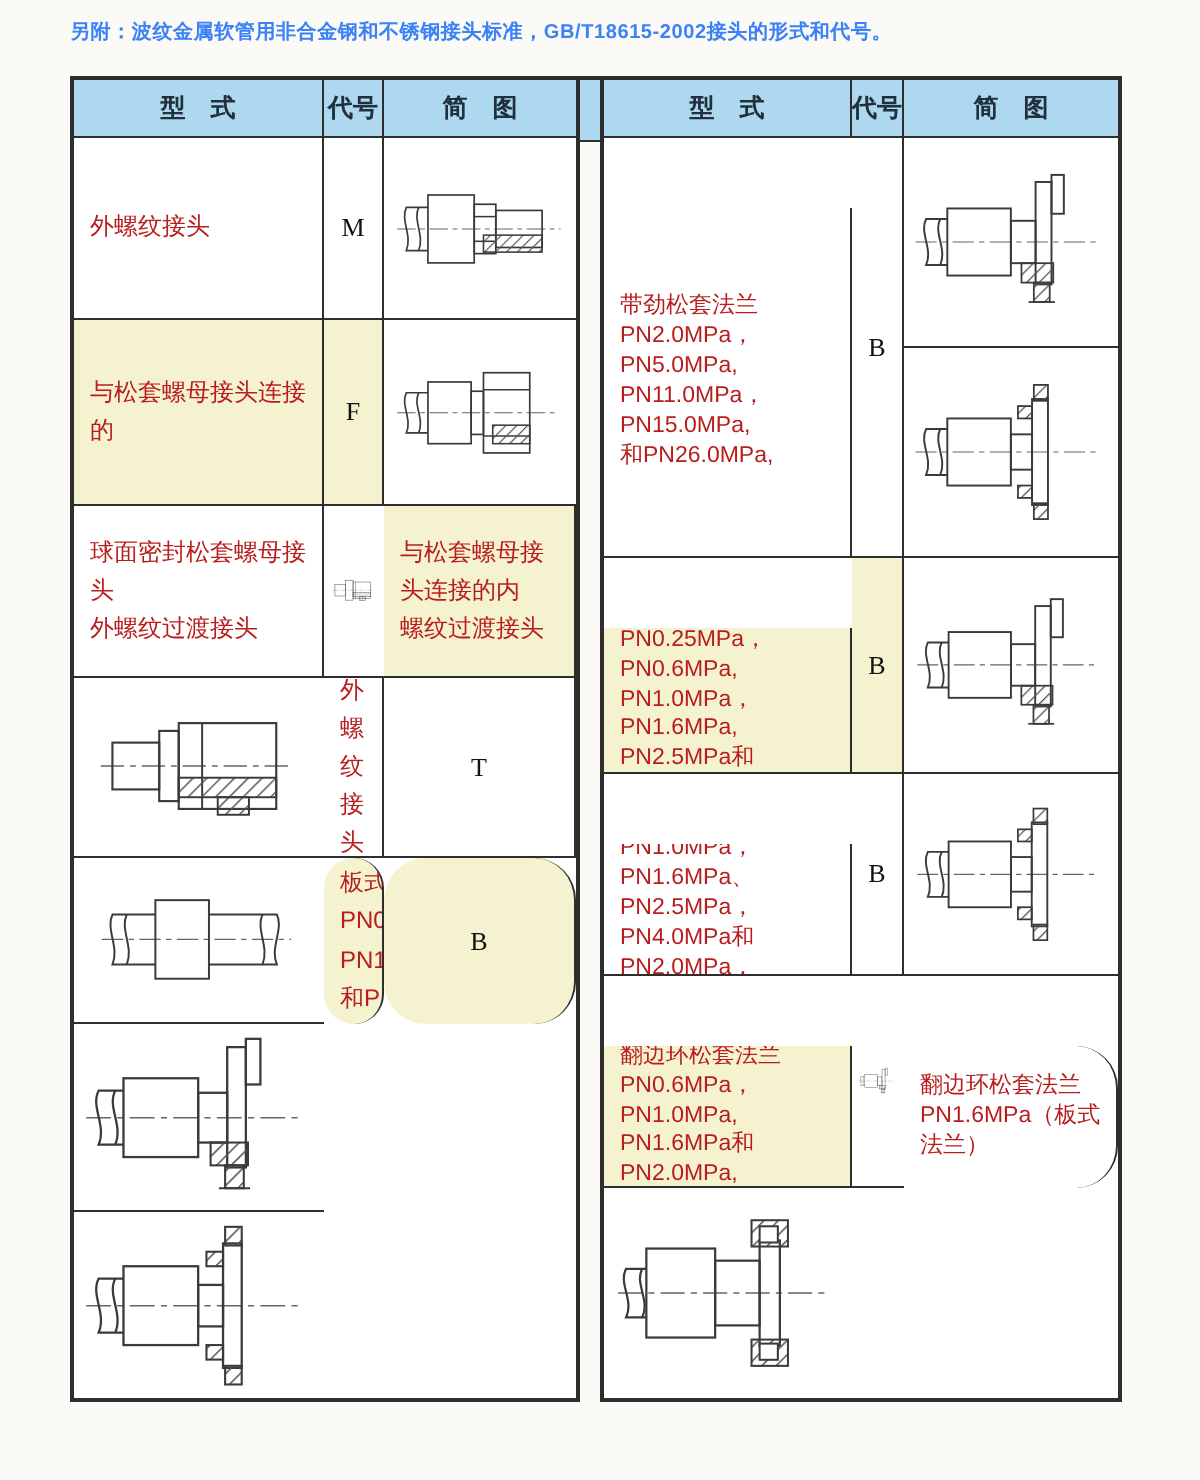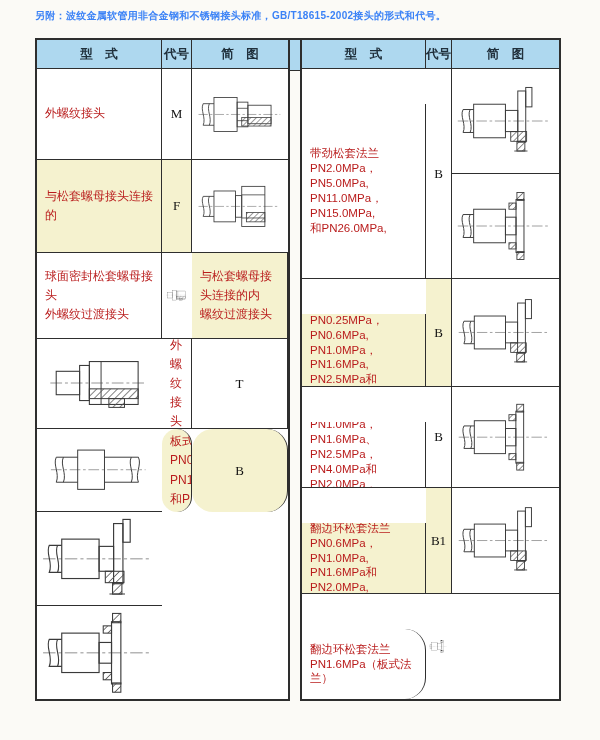--- a/index.html
+++ b/index.html
@@ -295,21 +295,20 @@
             <rect x="69" y="69" width="8" height="9" fill="url(#hp)" stroke="#3a3a3a" stroke-width="1"></rect>
             <rect x="60" y="14" width="8" height="7" fill="url(#hp)" stroke="#3a3a3a" stroke-width="1"></rect>
             <rect x="60" y="59" width="8" height="7" fill="url(#hp)" stroke="#3a3a3a" stroke-width="1"></rect>
           </svg>
         </div>
     </div>
 
     <div class="cell type y">翻边环松套法兰
 PN0.6MPa，PN1.0MPa,
 PN1.6MPa和PN2.0MPa,</div>
-    <div class="cell code y">B1</div>
     <div class="cell diag lc">
       <div class="dwrap">
           <svg viewBox="0 0 112 80" preserveAspectRatio="xMidYMid meet">
             <defs>
               <pattern id="hp" width="5" height="5" patternUnits="userSpaceOnUse" patternTransform="rotate(45)">
                 <line x1="0" y1="0" x2="0" y2="5" stroke="#555" stroke-width="1.5"></line>
               </pattern>
             </defs>
             <line x1="2" y1="40" x2="106" y2="40" stroke="#666" stroke-width="0.7" stroke-dasharray="12 3 3 3"></line>
             <path d="M20 27H8C4 34.8 12 43.9 8 53H20" fill="none" stroke="#3a3a3a" stroke-width="1.1"></path>

